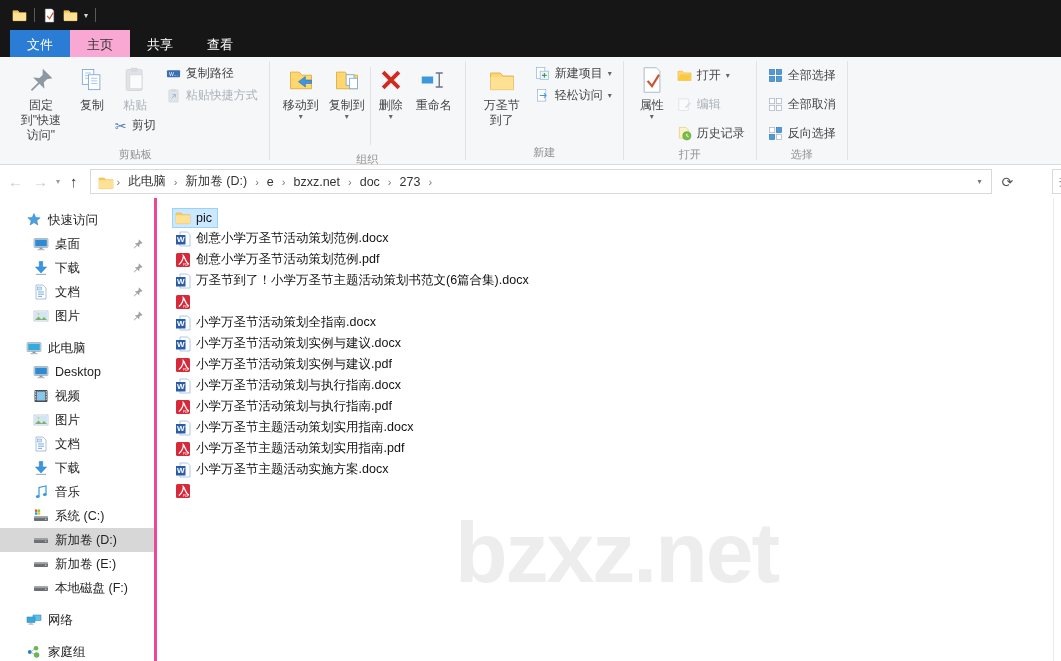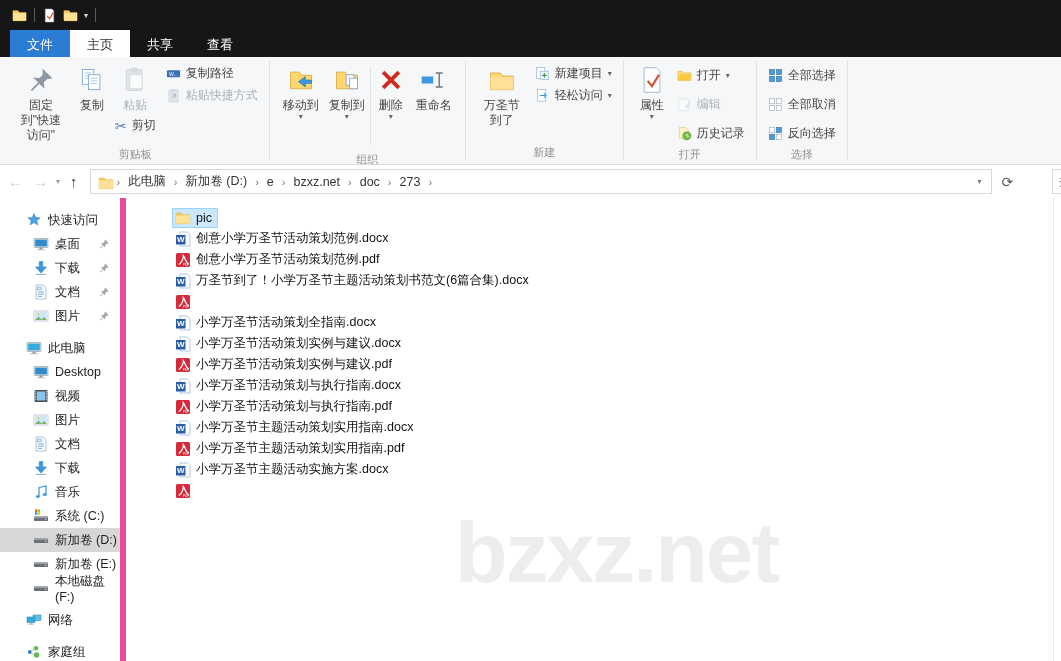--- a/index.html
+++ b/index.html
@@ -10,21 +10,21 @@
   
   .titlebar { position:absolute; left:0; top:0; right:0; height:30px; background:#161616; display:flex; align-items:center; padding-left:9px; }
   .qat-ic { width:15px; height:15px; margin:0 3px; }
   .qat-sep { width:1px; height:14px; background:#5a5a5a; margin:0 4px; }
   .qat-chev { color:#d8d8d8; font-size:8px; margin:0 3px; }
 
   
   .tabbar { position:absolute; left:0; top:30px; right:0; height:27px; background:#161616; display:flex; align-items:stretch; }
   .tab { padding:6px 17px 0; font-size:13px; color:#fff; cursor:default; }
   .tab-file { background:#2a7cd4; margin-left:10px; }
-  .tab.active { background:#ffffff; color:#333; }
+  .tab.active { background:#f9a8d4; color:#333; }
 
   
   .ribbon { position:absolute; left:0; top:57px; right:0; height:108px; background:#f6f7f8; border-bottom:1px solid #dadbdc; display:flex; align-items:stretch; padding-left:2px; }
   .rgroup { display:flex; flex-direction:column; }
   .rgroup-content { flex:1; display:flex; align-items:flex-start; padding:6px 8px 0; }
   .rgroup-label { text-align:center; font-size:11px; color:#909090; padding:3px 0 4px; }
   .rsep { width:1px; background:#e2e3e4; margin:4px 0; }
   .rbtn-lg { display:flex; flex-direction:column; align-items:center; text-align:center; font-size:12px; color:#454545; line-height:1.25; padding:1px 5px; }
   .rbtn-lg .ric { width:30px; height:32px; display:flex; align-items:center; justify-content:center; margin-bottom:2px; }
   .rbtn-lg .ric svg { width:28px; height:28px; }
@@ -48,21 +48,21 @@
   .addrbox { height:25px; border:1px solid #d9d9d9; background:#fff; display:flex; align-items:center; flex:0 0 auto; width:902px; margin-left:4px; padding-left:5px; }
   .crumb-folder { width:16px; height:14px; margin:0 2px; }
   .crumb { padding:4px 7px; color:#333; font-size:12.5px; }
   .csep { color:#777; font-size:11px; padding:0 1px; }
   .addr-chev { margin-left:auto; padding:0 9px; color:#777; font-size:8px; }
   .refresh { font-size:14px; color:#555; padding:0 10px; }
   .searchbox { position:absolute; left:1052px; top:169px; width:90px; height:25px; border:1px solid #d9d9d9; display:flex; align-items:center; padding-left:6px; color:#777; font-size:12px; }
 
   
   .main { position:absolute; left:0; top:198px; right:0; bottom:0; background:#fff; }
-  .sidebar { position:absolute; left:0; top:0; bottom:0; width:126px; border-right:6px solid #ec4899; padding-top:10px; overflow:hidden; }
+  .sidebar { position:absolute; left:0; top:0; bottom:0; width:157px; border-right:3px solid #ec4899; padding-top:10px; overflow:hidden; }
   .srow { display:flex; align-items:center; height:24px; font-size:12.5px; color:#222; }
   .srow.gap { margin-top:8px; }
   .srow.sel { background:#d7d7d7; }
   .srow .sic { width:16px; height:16px; margin-right:6px; flex:0 0 auto; }
   .srow .sic svg { width:16px; height:16px; }
   .srow.lv0 { padding-left:26px; }
   .srow.lv1 { padding-left:33px; }
   .pin { width:12px; height:12px; margin-left:auto; margin-right:10px; }
   .pin svg { width:12px; height:12px; }
 

